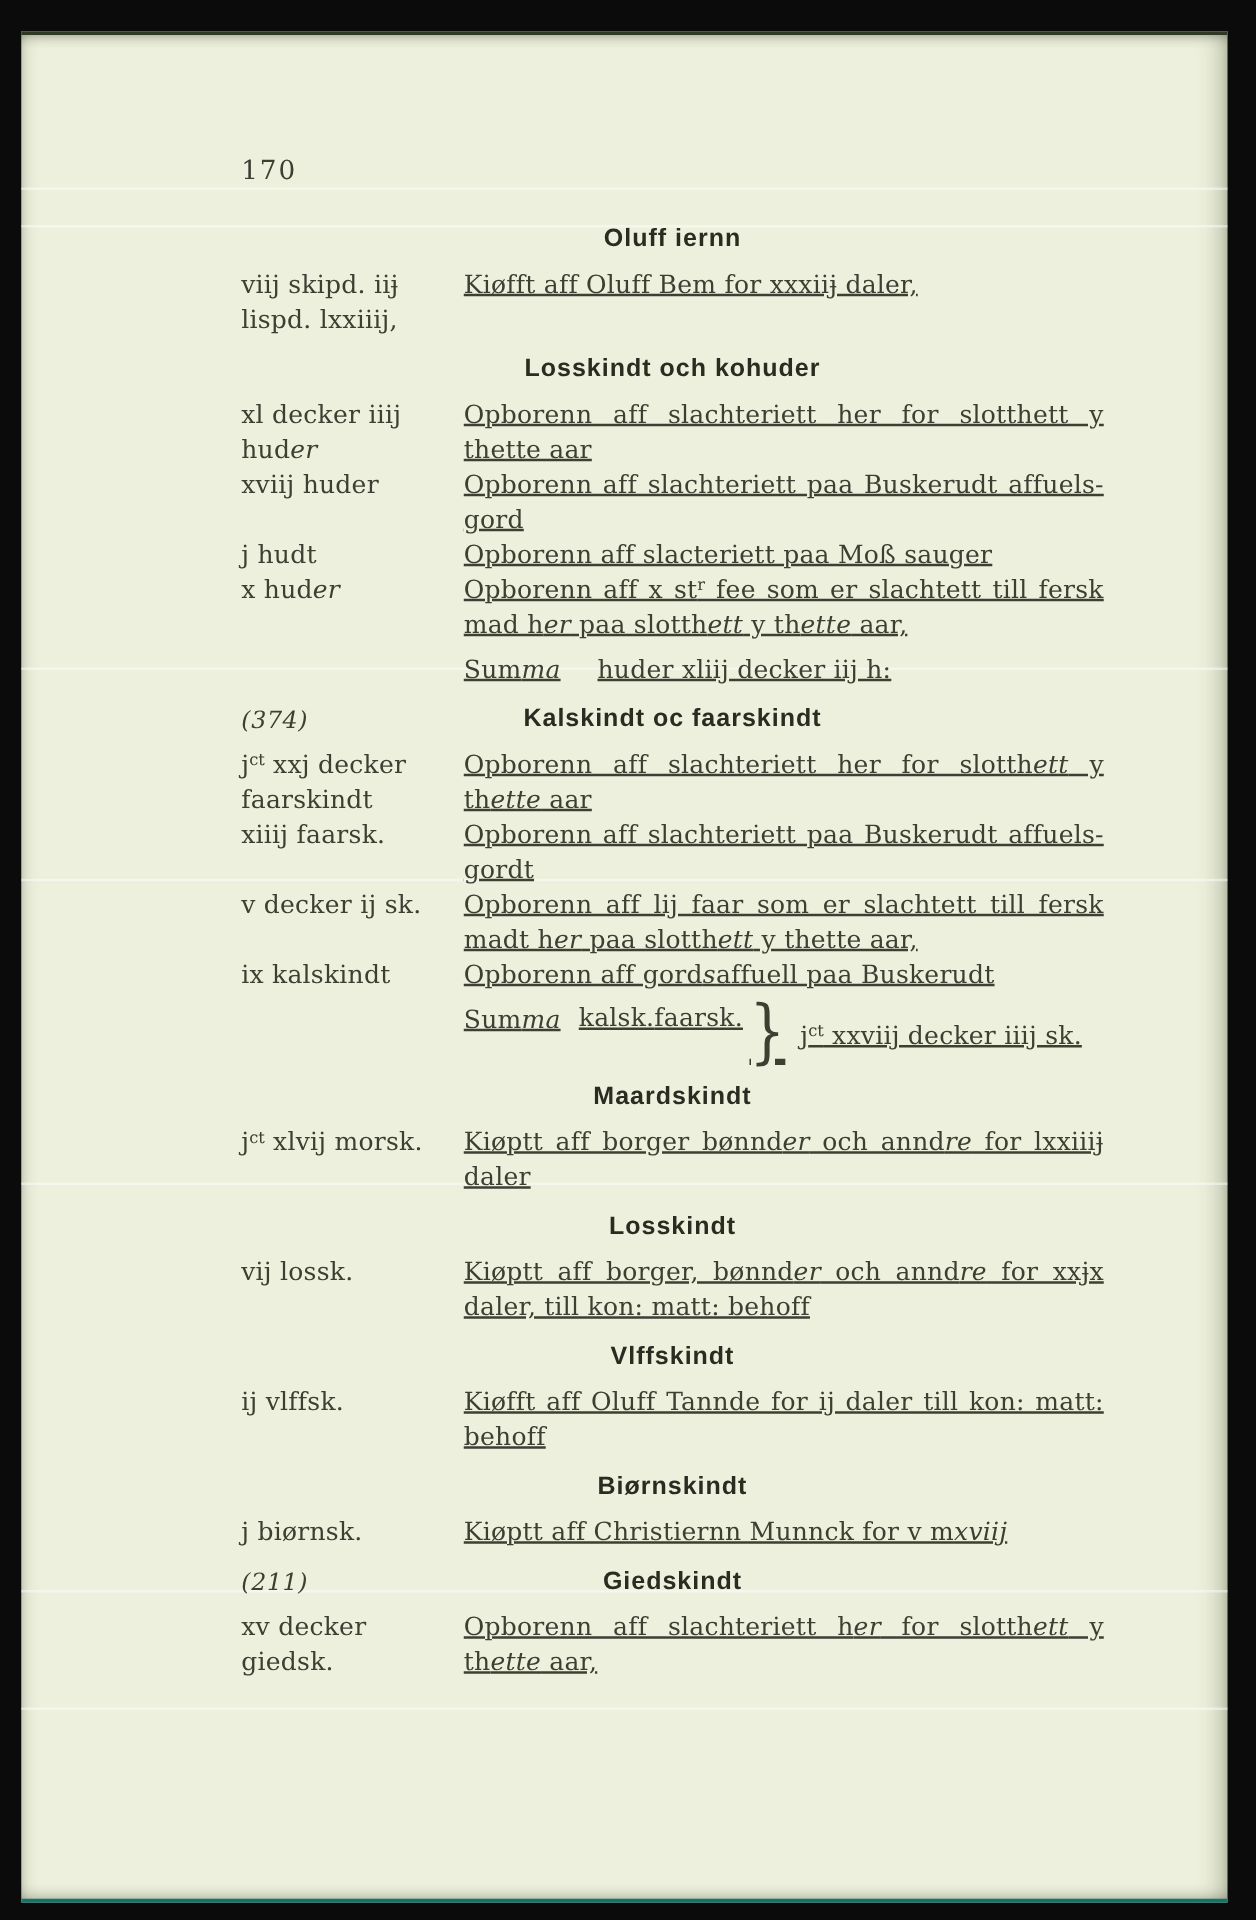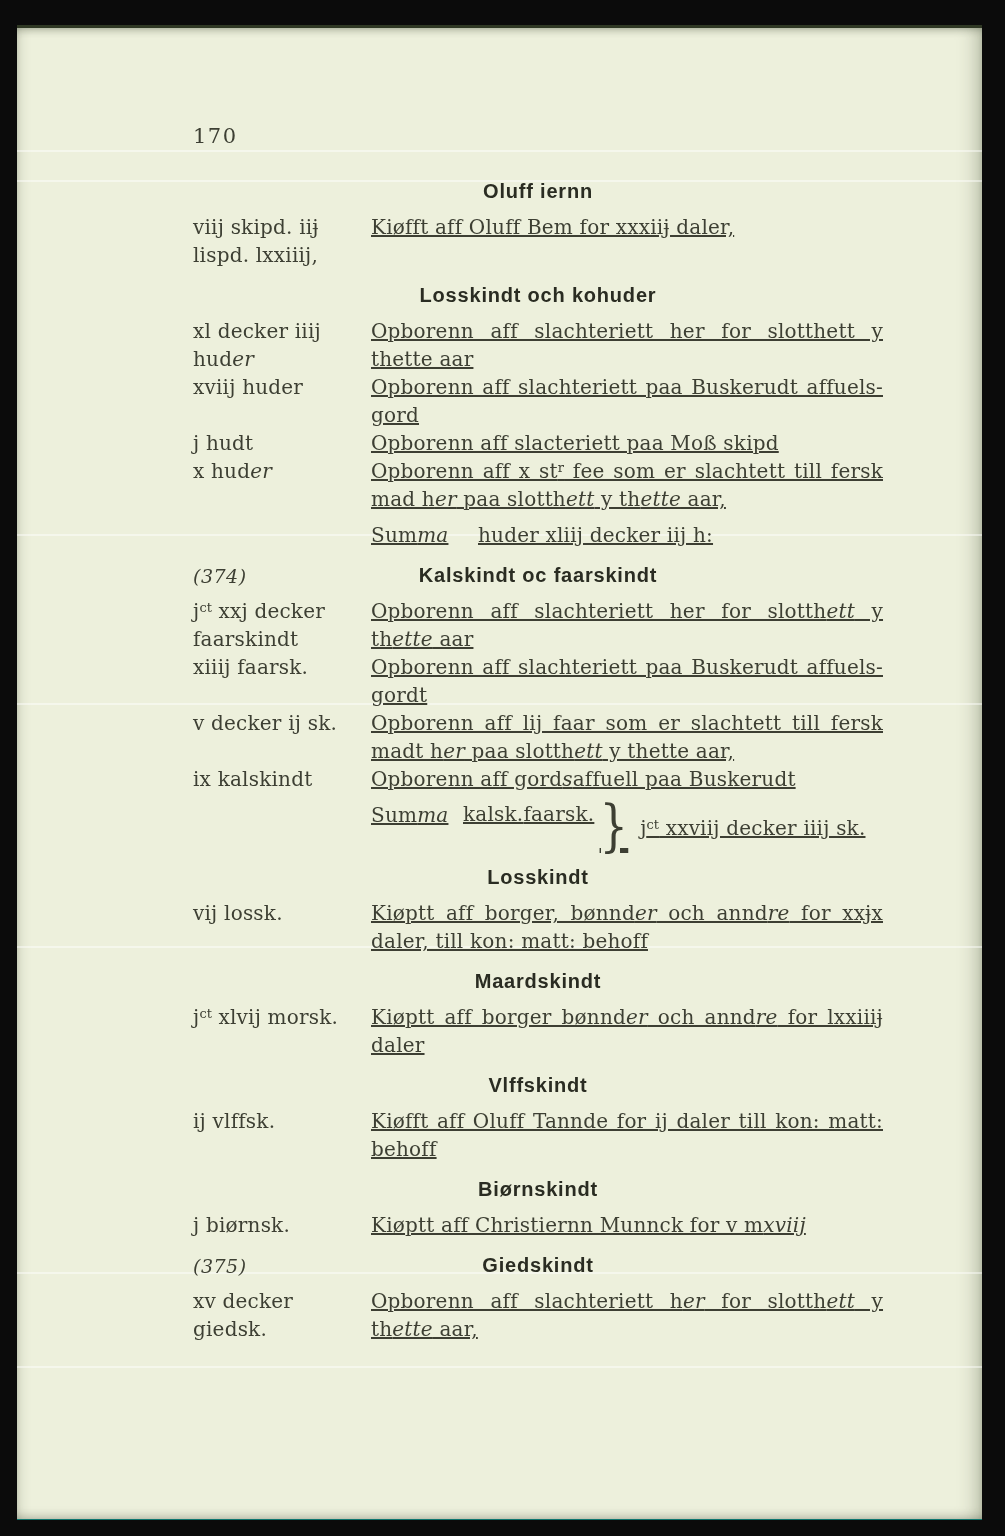--- a/index.html
+++ b/index.html
@@ -1,20 +1,20 @@
 <!DOCTYPE html>
 <html style="--scan-bg: #0b0b0b; --paper: #edf0dc; --ink: #3d3f33; --heading-ink: #2a2c22;"><head>
 <meta charset="utf-8">
 <style>
   html,body{margin:0;padding:0;background:#000;}
   .scan{position:relative;width:1005px;height:1536px;background:var(--scan-bg,#0b0b0b);overflow:hidden;
         font-family:"DejaVu Serif",serif;}
   .paper{position:absolute;left:17px;top:25px;width:965px;height:1491px;
          background:var(--paper,#edf0dc);
-         border-top:3px solid #2f3824;border-bottom:1px solid #0f766e;
+         border-top:3px solid #2f3824;border-bottom:3px solid #0f766e;
          box-shadow:inset -16px 0 20px -12px rgba(55,65,40,.35),
                     inset 10px 0 14px -10px rgba(55,65,40,.25),
                     inset 0 6px 10px -6px rgba(40,50,30,.45),
                     inset 0 -8px 12px -8px rgba(40,50,30,.35);}
   .streak{position:absolute;left:0;width:100%;height:2px;background:rgba(255,255,255,.45);pointer-events:none;}
   .content{position:relative;padding:96px 0 0 176px;width:690px;color:var(--ink,#3d3f33);
            font-size:20px;letter-spacing:.2px;}
   .page-number{font-size:21px;letter-spacing:1.5px;margin-bottom:30px;}
   .sec{margin-top:13px;}
   .h-row{position:relative;text-align:center;margin:12px 0 8px 0;}
@@ -69,21 +69,21 @@
         <div class="row">
           <div class="term">xl decker iiij hud<em>er</em></div>
           <div class="desc">Opborenn aff slachteriett her for slotthett y thette aar</div>
         </div>
         <div class="row">
           <div class="term">xviij huder</div>
           <div class="desc">Opborenn aff slachteriett paa Buskerudt affuels-gord</div>
         </div>
         <div class="row">
           <div class="term">j hudt</div>
-          <div class="desc">Opborenn aff slacteriett paa Moß skipd</div>
+          <div class="desc">Opborenn aff slacteriett paa Moß sauger</div>
         </div>
         <div class="row">
           <div class="term">x hud<em>er</em></div>
           <div class="desc">Opborenn aff x st<sup>r</sup> fee som er slachtett till fersk mad h<em>er</em> paa slotth<em>ett</em> y th<em>ette</em> aar,</div>
         </div>
         <div class="row summa">
           <div class="term"></div>
           <div class="desc nojust">
             <span class="s-label">Sum<em>ma</em></span>
             <span class="s-text">huder xliij decker iij h:</span>
@@ -121,35 +121,35 @@
               <span>faarsk.</span>
             </span>
             <span class="brace">}</span>
             <span class="s-total">j<sup>ct</sup> xxviij decker iiij sk.</span>
           </div>
         </div>
       </section>
 
       <section class="sec">
         <div class="h-row">
+          <h2 class="h">Maardskindt</h2>
+        </div>
+        <div class="row">
+          <div class="term">j<sup>ct</sup> xlvij morsk.</div>
+          <div class="desc">Kiøptt aff borger bønnd<em>er</em> och annd<em>re</em> for lxxiiij̵ daler</div>
+        </div>
+      </section>
+
+      <section class="sec">
+        <div class="h-row">
           <h2 class="h">Losskindt</h2>
         </div>
         <div class="row">
           <div class="term">vij lossk.</div>
           <div class="desc">Kiøptt aff borger, bønnd<em>er</em> och annd<em>re</em> for xxj̵x daler, till kon: matt: behoff</div>
-        </div>
-      </section>
-
-      <section class="sec">
-        <div class="h-row">
-          <h2 class="h">Maardskindt</h2>
-        </div>
-        <div class="row">
-          <div class="term">j<sup>ct</sup> xlvij morsk.</div>
-          <div class="desc">Kiøptt aff borger bønnd<em>er</em> och annd<em>re</em> for lxxiiij̵ daler</div>
         </div>
       </section>
 
       <section class="sec">
         <div class="h-row">
           <h2 class="h">Vlffskindt</h2>
         </div>
         <div class="row">
           <div class="term">ij vlffsk.</div>
           <div class="desc">Kiøfft aff Oluff Tannde for ij daler till kon: matt: behoff</div>
@@ -161,21 +161,21 @@
           <h2 class="h">Biørnskindt</h2>
         </div>
         <div class="row">
           <div class="term">j biørnsk.</div>
           <div class="desc">Kiøptt aff Christiernn Munnck for v m<em>xviij</em></div>
         </div>
       </section>
 
       <section class="sec">
         <div class="h-row">
-          <span class="note">(375)</span>
+          <span class="note">(211)</span>
           <h2 class="h">Giedskindt</h2>
         </div>
         <div class="row">
           <div class="term">xv decker giedsk.</div>
           <div class="desc">Opborenn aff slachteriett h<em>er</em> for slotth<em>ett</em> y th<em>ette</em> aar,</div>
         </div>
       </section>
 
     </div>
   </div>

